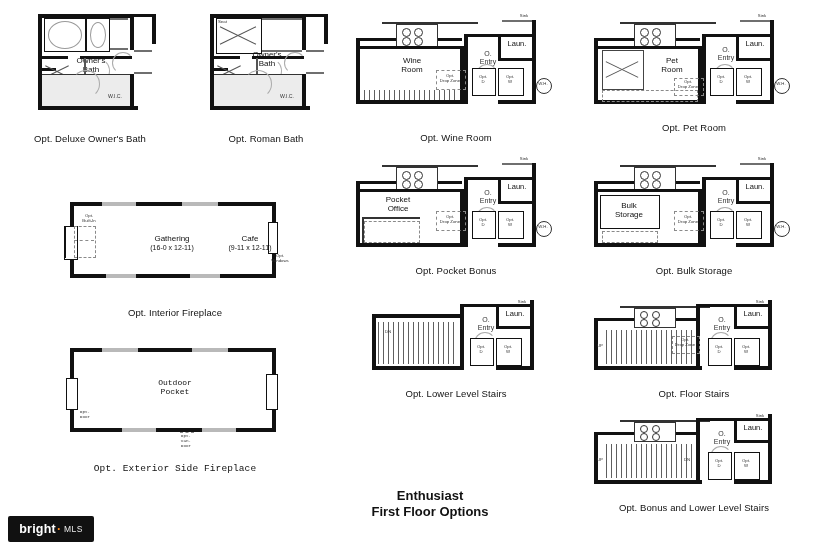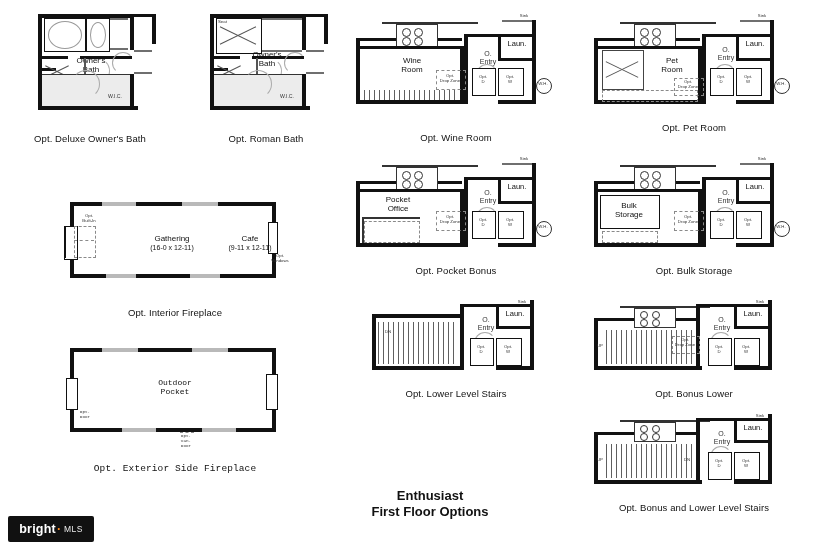--- a/index.html
+++ b/index.html
@@ -589,21 +589,21 @@
       <div class="w" style="left:178px; top:0px; width:4px; height:70px;"></div>
       <div class="w" style="left:144px; top:66px; width:38px; height:4px;"></div>
       <div class="lbl" style="left:146px; top:10px; width:34px; font-size:7.5px;">Laun.</div>
       <div class="lbl xtiny" style="left:158px; top:0px; width:24px;">Sink</div>
 
       <div class="room" style="left:118px; top:38px; width:22px; height:26px;"></div>
       <div class="lbl xtiny" style="left:118px; top:45px; width:22px;">Opt.<br>D</div>
       <div class="room" style="left:144px; top:38px; width:24px; height:26px;"></div>
       <div class="lbl xtiny" style="left:144px; top:45px; width:24px;">Opt.<br>W</div>
     </div>
-    <div class="opt-caption" style="margin-top:4px;">Opt. Bonus Lower</div>
+    <div class="opt-caption" style="margin-top:4px;">Opt. Floor Stairs</div>
   </div>
 
   <div class="opt" style="left:590px; top:414px; width:208px;">
     <div class="plan" style="width:208px; height:84px;">
       <div class="w" style="left:4px; top:18px; width:4px; height:52px;"></div>
       <div class="w" style="left:4px; top:18px; width:106px; height:3px;"></div>
       <div class="w" style="left:4px; top:66px; width:108px; height:4px;"></div>
 
       <div class="wl" style="left:30px; top:6px; width:90px; height:2px; background:#333;"></div>
       <div class="room" style="left:44px; top:8px; width:40px; height:18px; border-color:#333;"></div>

